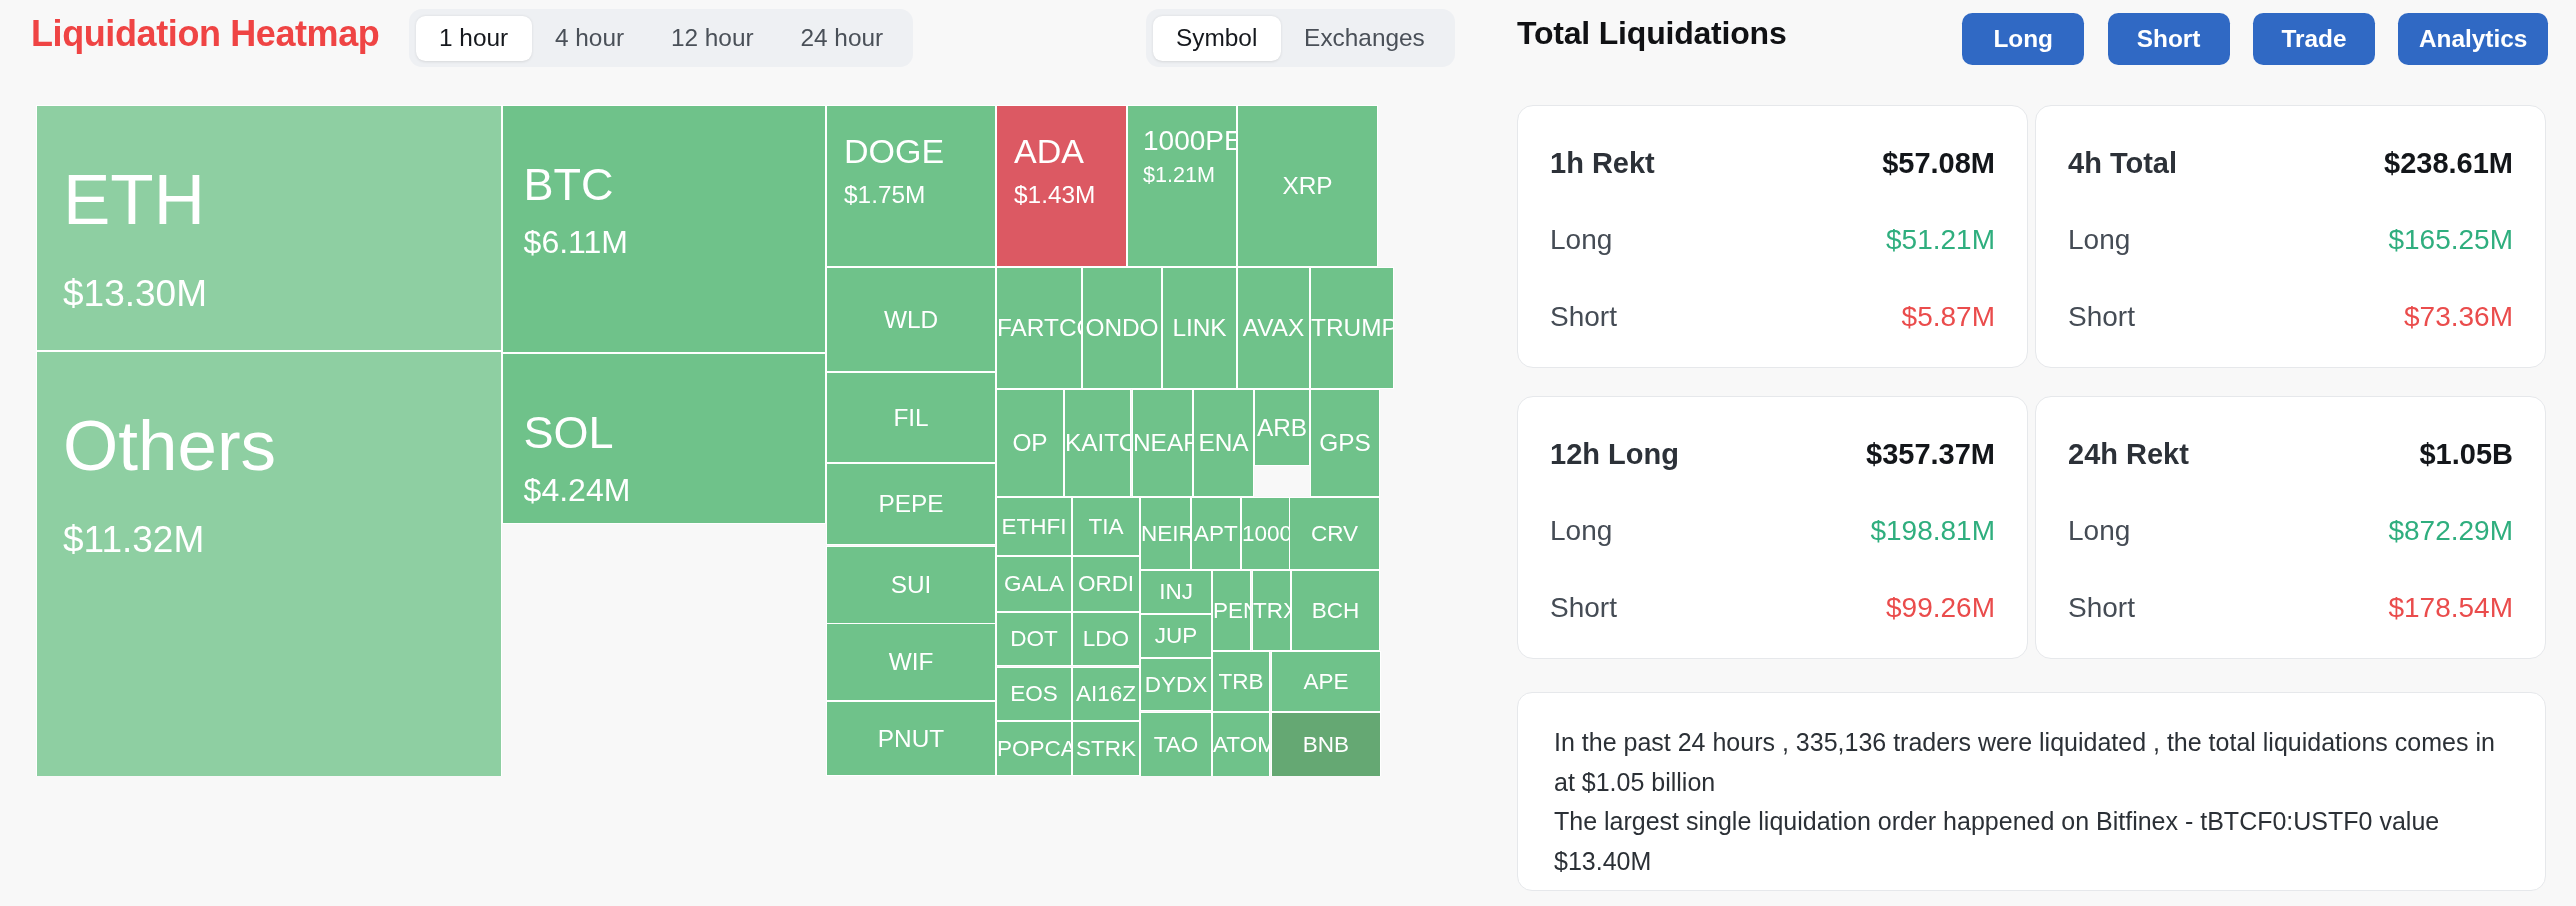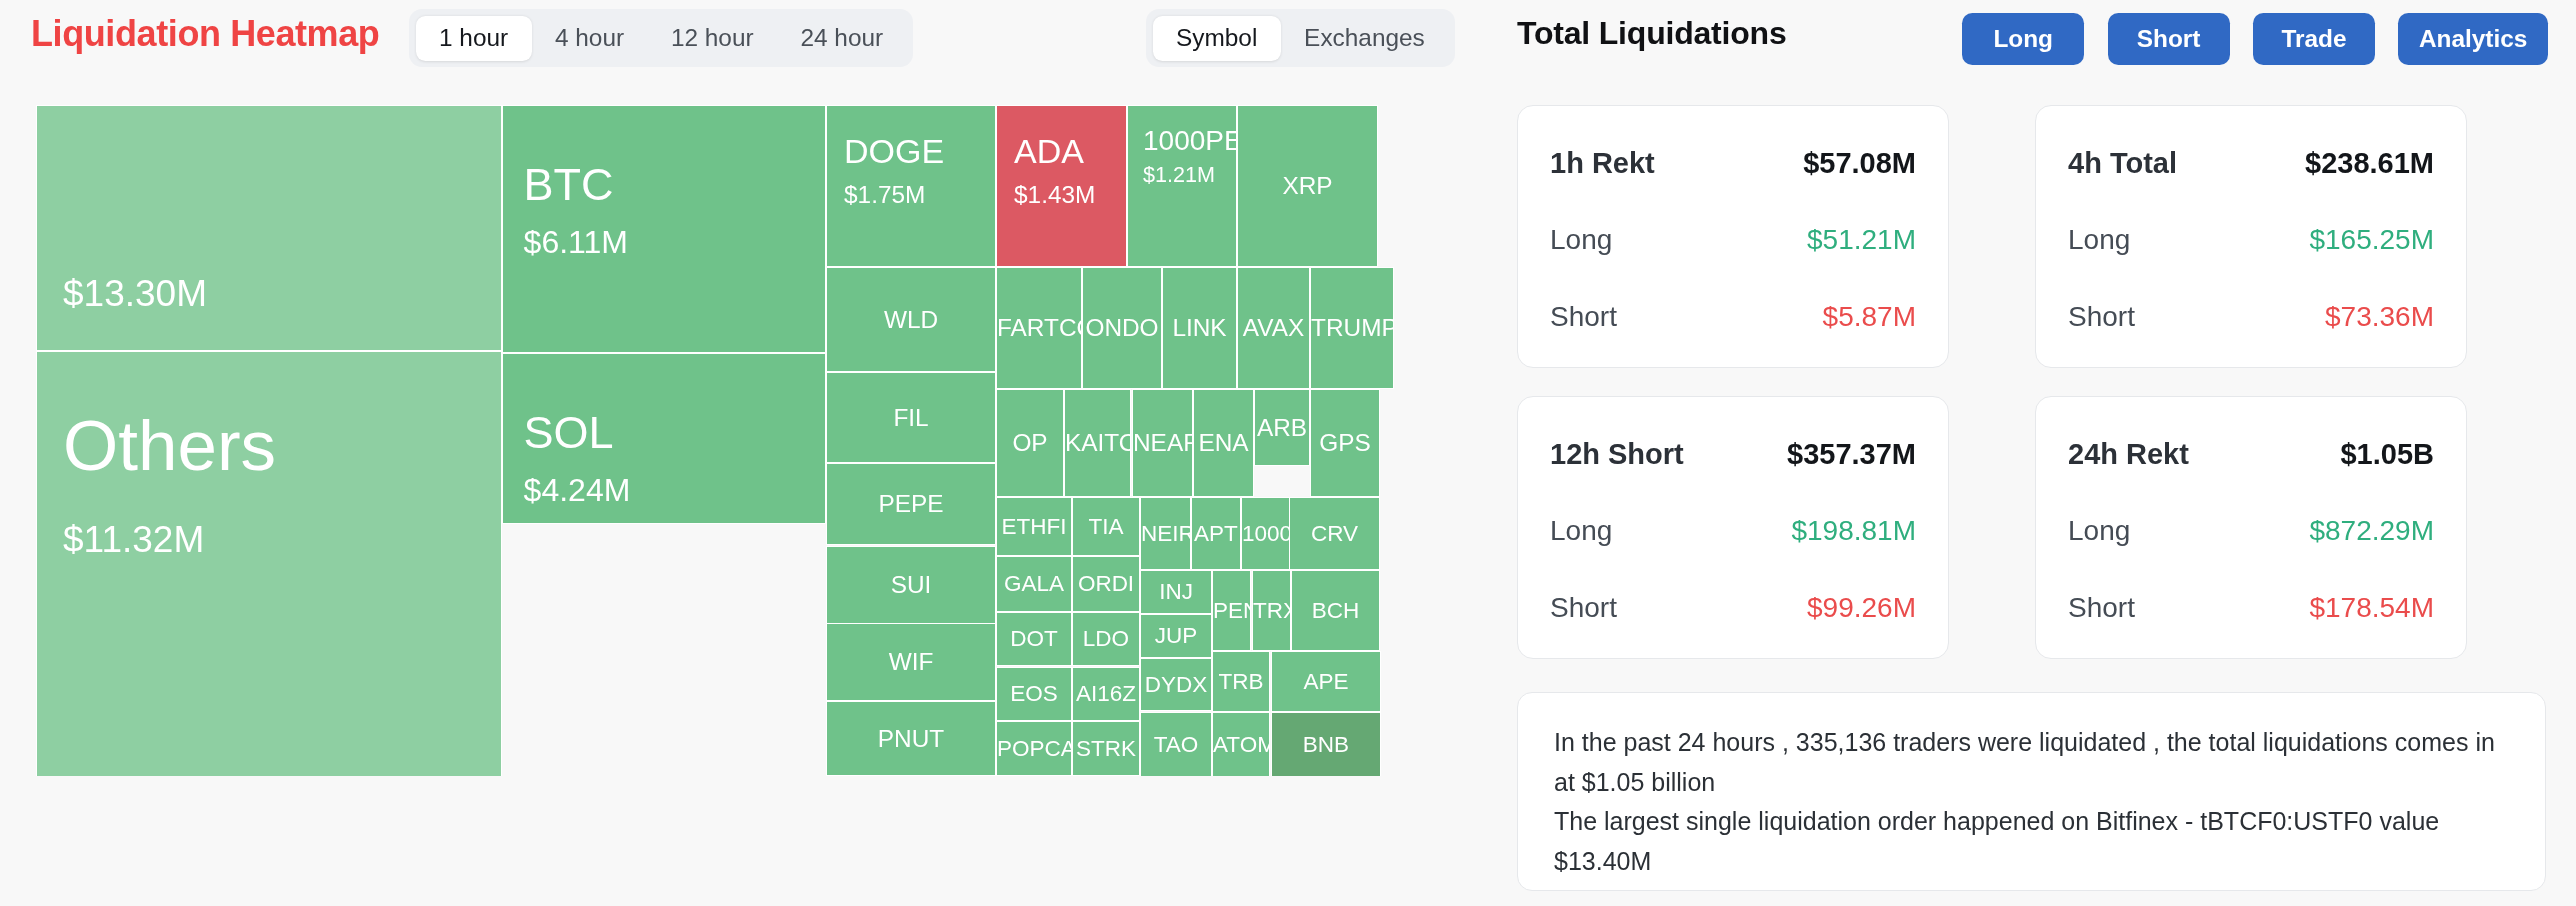--- a/index.html
+++ b/index.html
@@ -180,21 +180,21 @@
 
   
   .card {
     position: absolute;
     box-sizing: border-box;
     background: #ffffff;
     border: 0.9px solid #e6e8eb;
     border-radius: 15px;
   }
 
-  .stat-card { width: 432px; height: 263px; border-radius: 16px; }
+  .stat-card { width: 511px; height: 263px; border-radius: 16px; }
 
   .stat-row {
     position: absolute;
     left: 32px;
     right: 32px;
     display: flex;
     justify-content: space-between;
     align-items: baseline;
   }
 
@@ -264,20 +264,21 @@
     <div class="action-bar" id="action-bar">
         <button class="action-btn">Long</button>
         <button class="action-btn">Short</button>
         <button class="action-btn">Trade</button>
         <button class="action-btn">Analytics</button>
       </div>
   </div>
 
   <div class="treemap" id="treemap">
       <div class="tm-cell tier-xl" style="left: 0px; top: 0px; width: 466px; height: 246px; background: rgb(142, 207, 162);">
+        <span class="tm-label">ETH</span>
         <span class="tm-value">$13.30M</span>
       </div>
       <div class="tm-cell tier-xl" style="left: 0px; top: 246px; width: 466px; height: 426px; background: rgb(142, 207, 162);">
         <span class="tm-label">Others</span>
         <span class="tm-value">$11.32M</span>
       </div>
       <div class="tm-cell tier-lg" style="left: 466px; top: 0px; width: 324px; height: 248px; background: rgb(111, 194, 138);">
         <span class="tm-label">BTC</span>
         <span class="tm-value">$6.11M</span>
       </div>
@@ -452,21 +453,21 @@
           <span class="stat-key">Long</span>
           <span class="stat-val-long">$165.25M</span>
         </div>
         <div class="stat-row r2">
           <span class="stat-key">Short</span>
           <span class="stat-val-short">$73.36M</span>
         </div>
       </div>
       <div class="card stat-card" style="left: 1517px; top: 396px;">
         <div class="stat-row r0">
-          <span class="stat-key-main">12h Short</span>
+          <span class="stat-key-main">12h Long</span>
           <span class="stat-val-main">$357.37M</span>
         </div>
         <div class="stat-row r1">
           <span class="stat-key">Long</span>
           <span class="stat-val-long">$198.81M</span>
         </div>
         <div class="stat-row r2">
           <span class="stat-key">Short</span>
           <span class="stat-val-short">$99.26M</span>
         </div>

